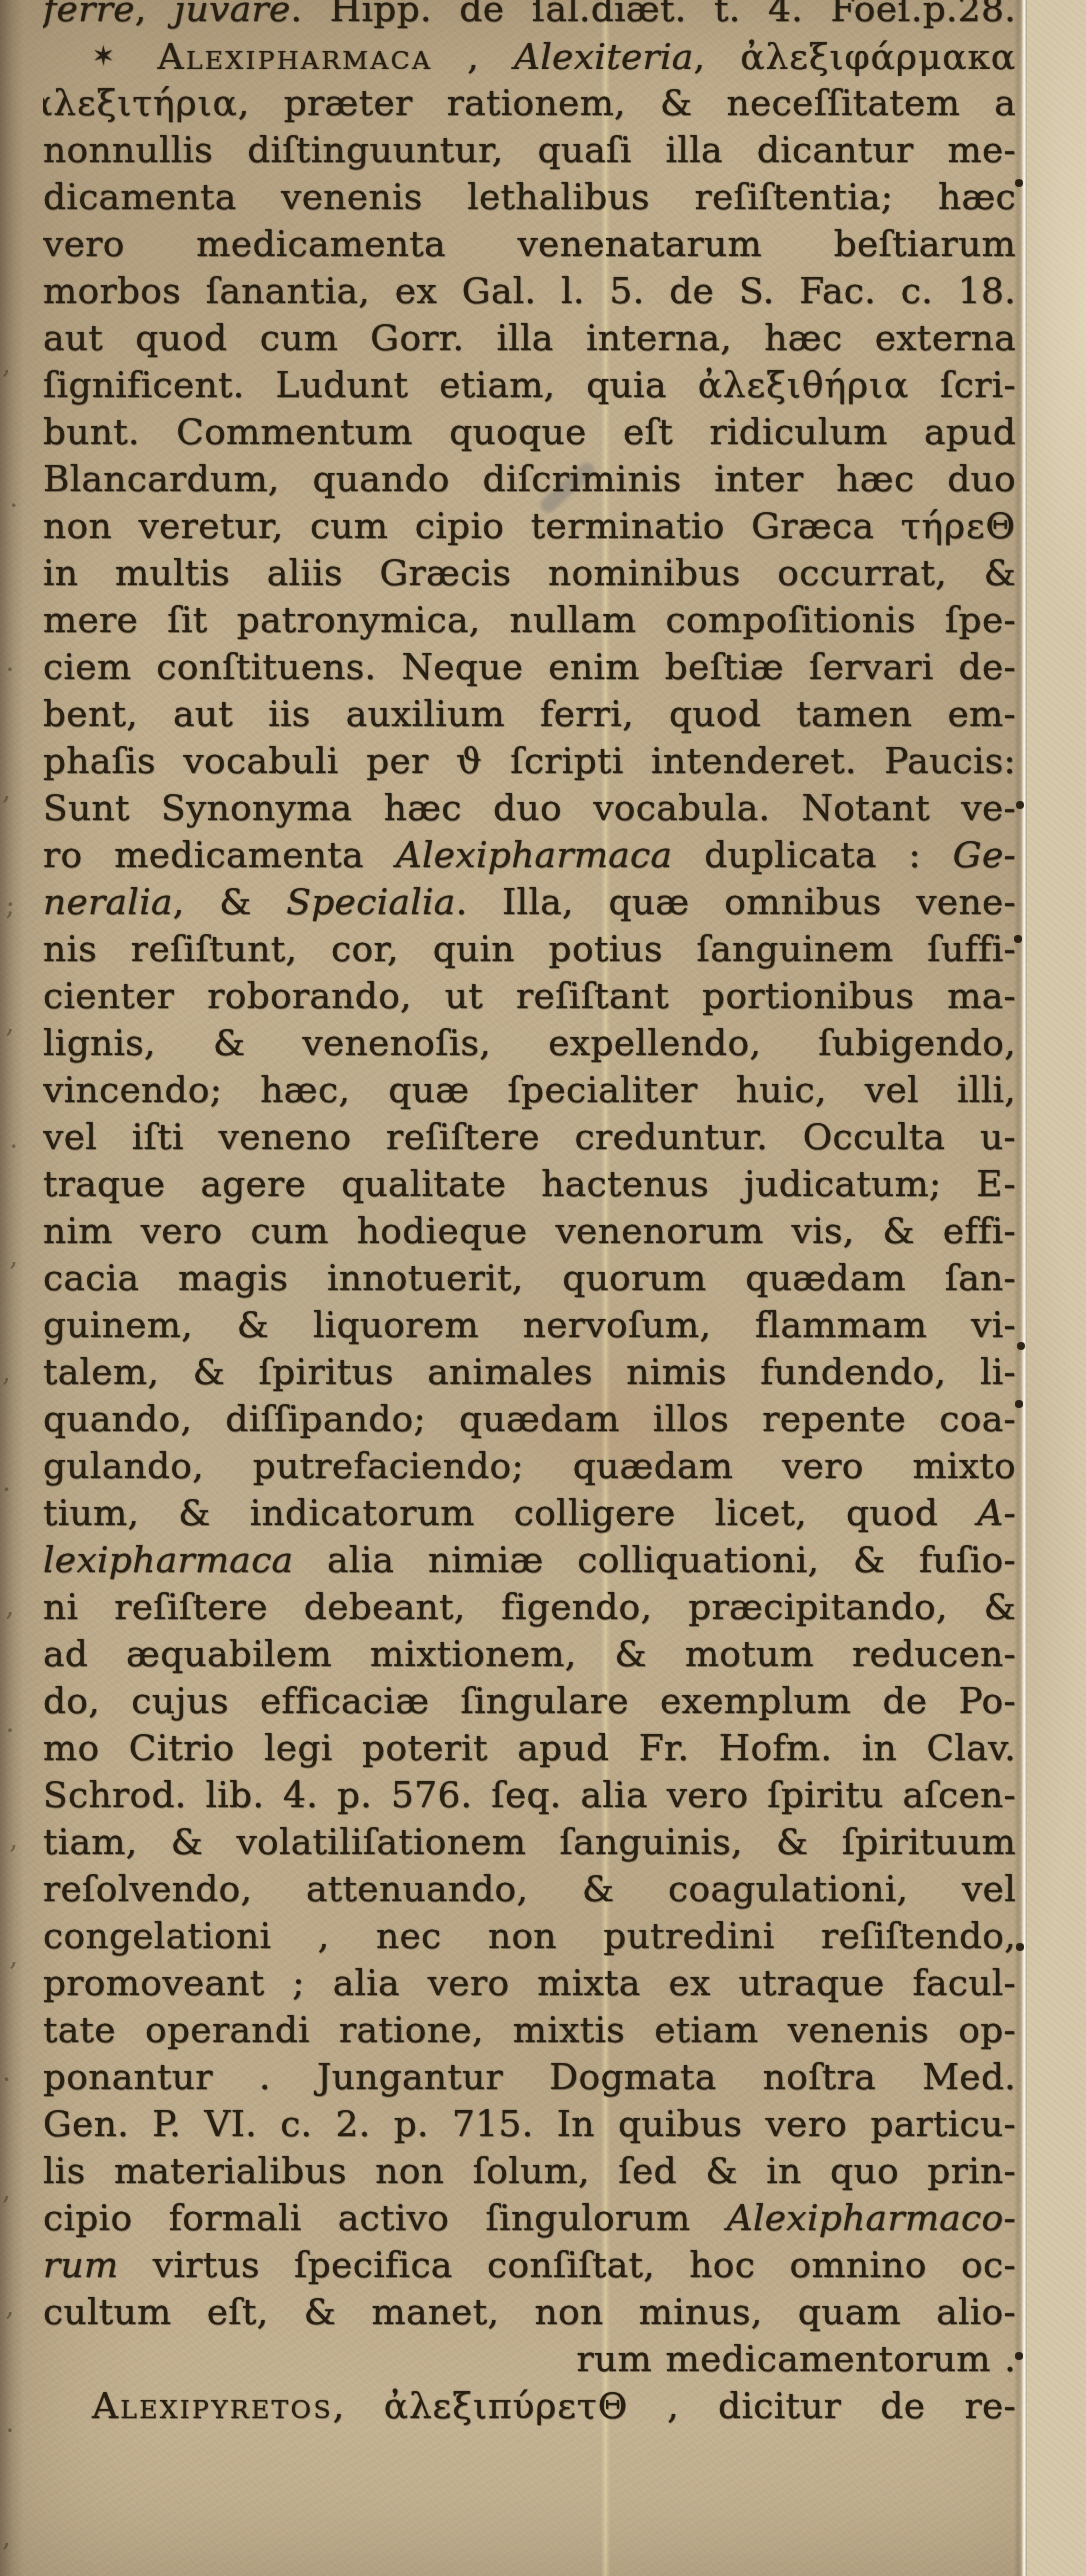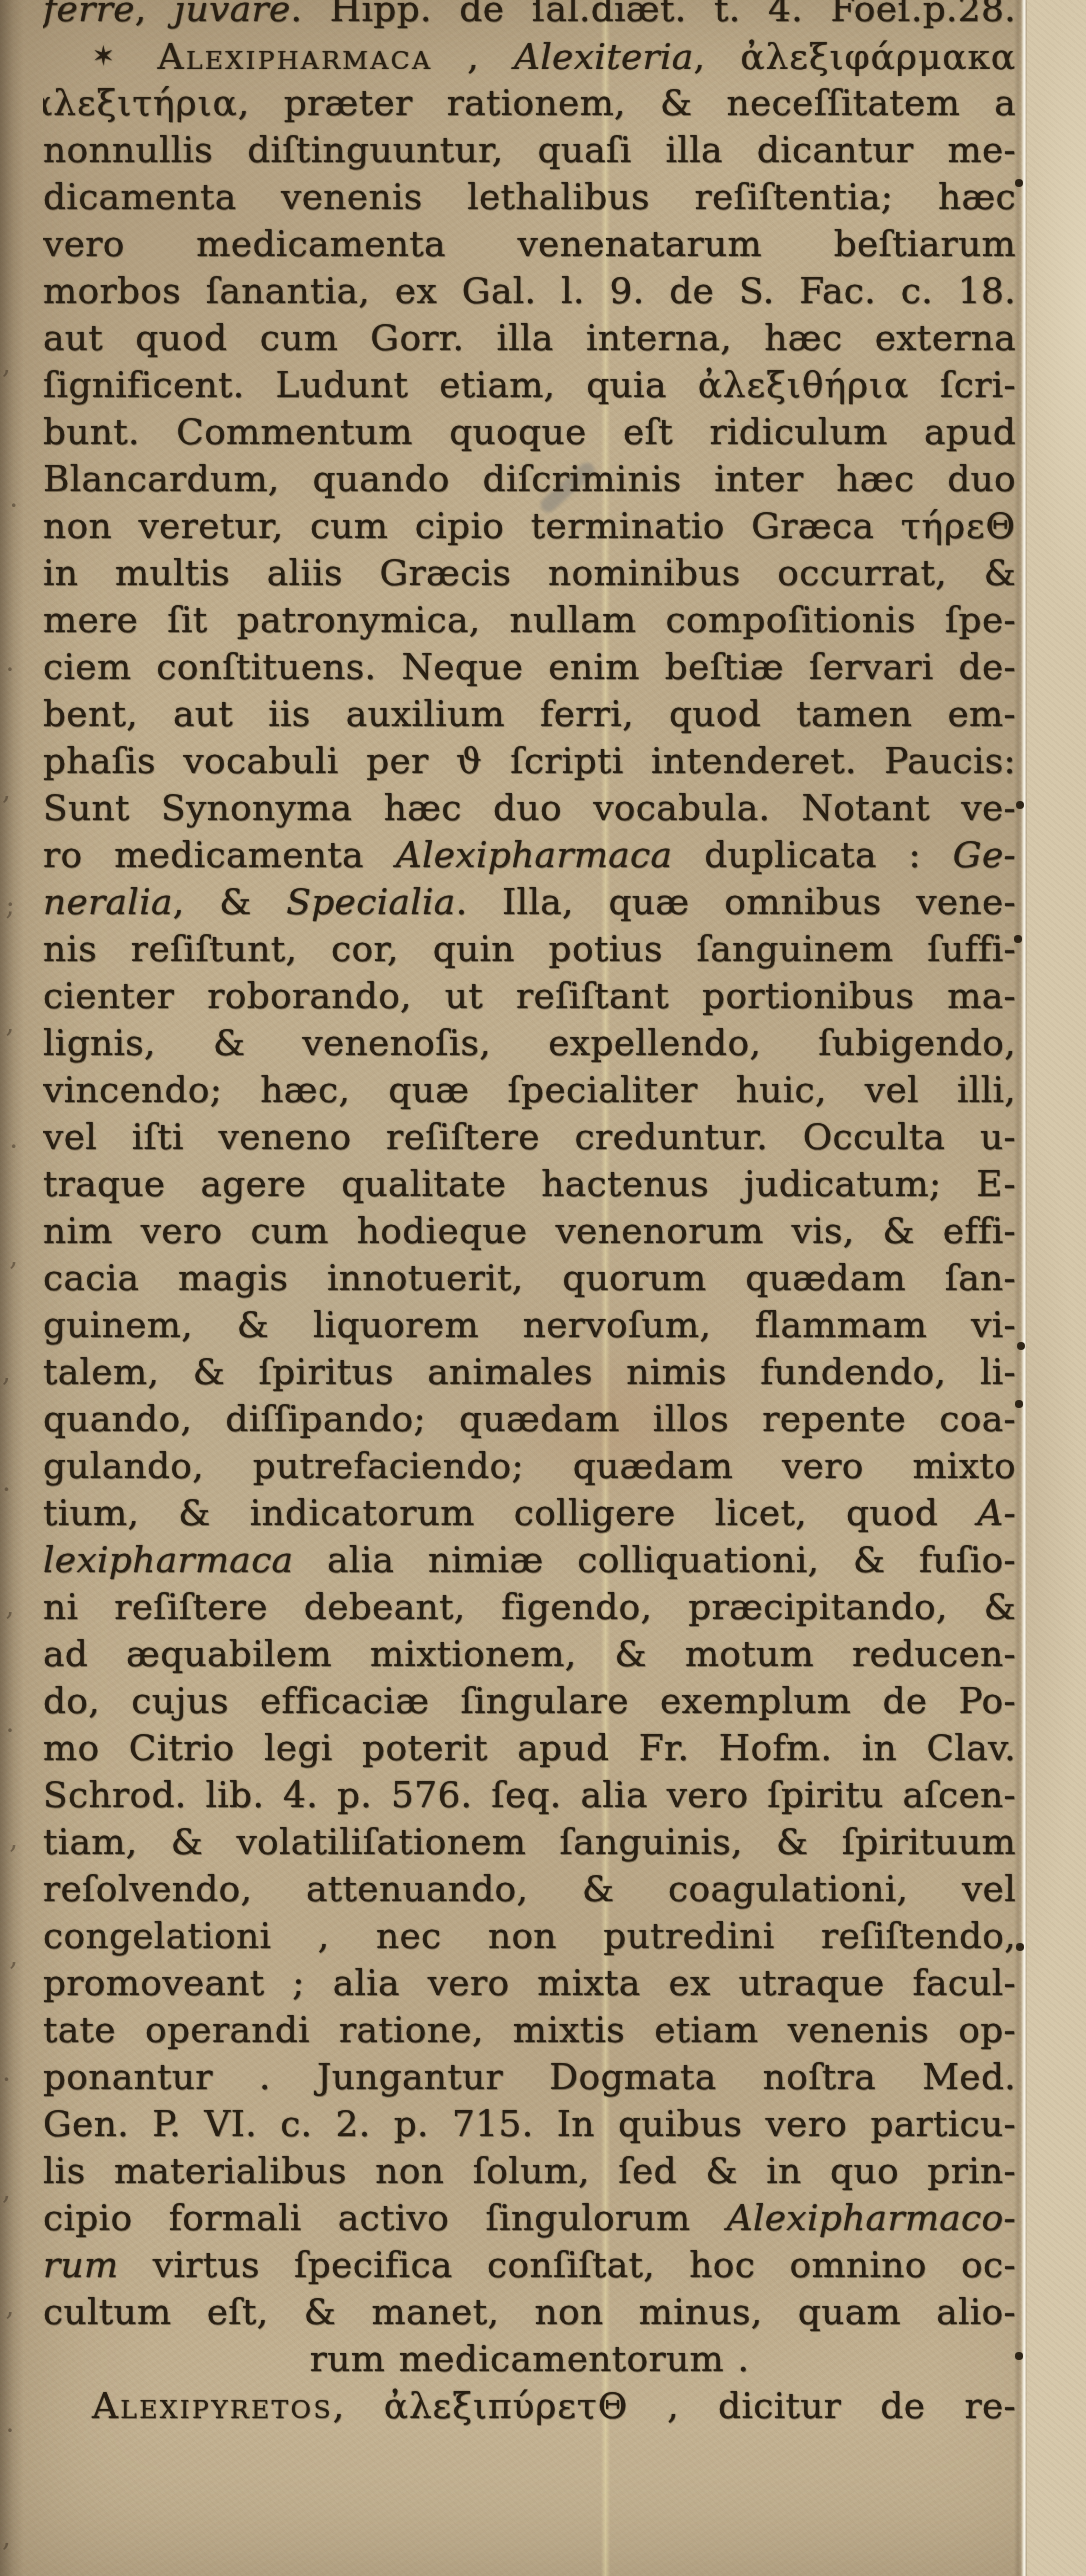--- a/index.html
+++ b/index.html
@@ -64,21 +64,21 @@
     height:47px;
     line-height:47px;
     font-size:36px;
     text-align:justify;
     overflow:hidden;
     word-spacing:1.9px;
     letter-spacing:0.3px;
     text-shadow:0 0 1.2px rgba(40,29,15,0.85), 0.6px 0.6px 0.6px rgba(40,29,15,0.35);
   }
   .line::after { content:""; display:inline-block; width:100%; height:0; }
-  .line.nj { text-align:center; }
+  .line.nj { text-align:right; }
   .line.nj::after { content:none; }
   .line.ind { text-indent:49px; }
   .line.outd { text-indent:-15px; }
   .s-n { }
   .s-i { font-style:italic; }
   .s-g { letter-spacing:0.9px; }
   .s-sc { font-variant:small-caps; letter-spacing:2.3px; }
   .s-star { font-size:0.75em; vertical-align:8%; letter-spacing:5.6px; }
   
   .margin-mark {
@@ -120,21 +120,21 @@
   <div class="right-strip"></div>
   <div class="smudge"></div>
 
   <div class="column">
       <div class="line"><span class="s-i">ferre</span><span class="s-n">, </span><span class="s-i">juvare</span><span class="s-n">. Hipp. de ſal.diæt. t. 4. Foeſ.p.28.</span></div>
       <div class="line ind"><span class="s-star">✶ </span><span class="s-sc">Alexipharmaca</span><span class="s-n"> , </span><span class="s-i">Alexiteria</span><span class="s-n">, </span><span class="s-g">ἀλεξιφάρμακα</span></div>
       <div class="line outd"><span class="s-g">ἀλεξιτήρια</span><span class="s-n">, præter rationem, &amp; neceſſitatem a</span></div>
       <div class="line"><span class="s-n">nonnullis diſtinguuntur, quaſi illa dicantur me-</span></div>
       <div class="line"><span class="s-n">dicamenta venenis lethalibus reſiſtentia; hæc</span></div>
       <div class="line"><span class="s-n">vero medicamenta venenatarum beſtiarum</span></div>
-      <div class="line"><span class="s-n">morbos ſanantia, ex Gal. l. 9. de S. Fac. c. 18.</span></div>
+      <div class="line"><span class="s-n">morbos ſanantia, ex Gal. l. 5. de S. Fac. c. 18.</span></div>
       <div class="line"><span class="s-n">aut quod cum Gorr. illa interna, hæc externa</span></div>
       <div class="line"><span class="s-n">ſignificent. Ludunt etiam, quia </span><span class="s-g">ἀλεξιθήρια</span><span class="s-n"> ſcri-</span></div>
       <div class="line"><span class="s-n">bunt. Commentum quoque eſt ridiculum apud</span></div>
       <div class="line"><span class="s-n">Blancardum, quando diſcriminis inter hæc duo</span></div>
       <div class="line"><span class="s-n">non veretur, cum cipio terminatio Græca </span><span class="s-g">τήρεΘ</span></div>
       <div class="line"><span class="s-n">in multis aliis Græcis nominibus occurrat, &amp;</span></div>
       <div class="line"><span class="s-n">mere ſit patronymica, nullam compoſitionis ſpe-</span></div>
       <div class="line"><span class="s-n">ciem conſtituens. Neque enim beſtiæ ſervari de-</span></div>
       <div class="line"><span class="s-n">bent, aut iis auxilium ferri, quod tamen em-</span></div>
       <div class="line"><span class="s-n">phaſis vocabuli per </span><span class="s-g">ϑ</span><span class="s-n"> ſcripti intenderet. Paucis:</span></div>

